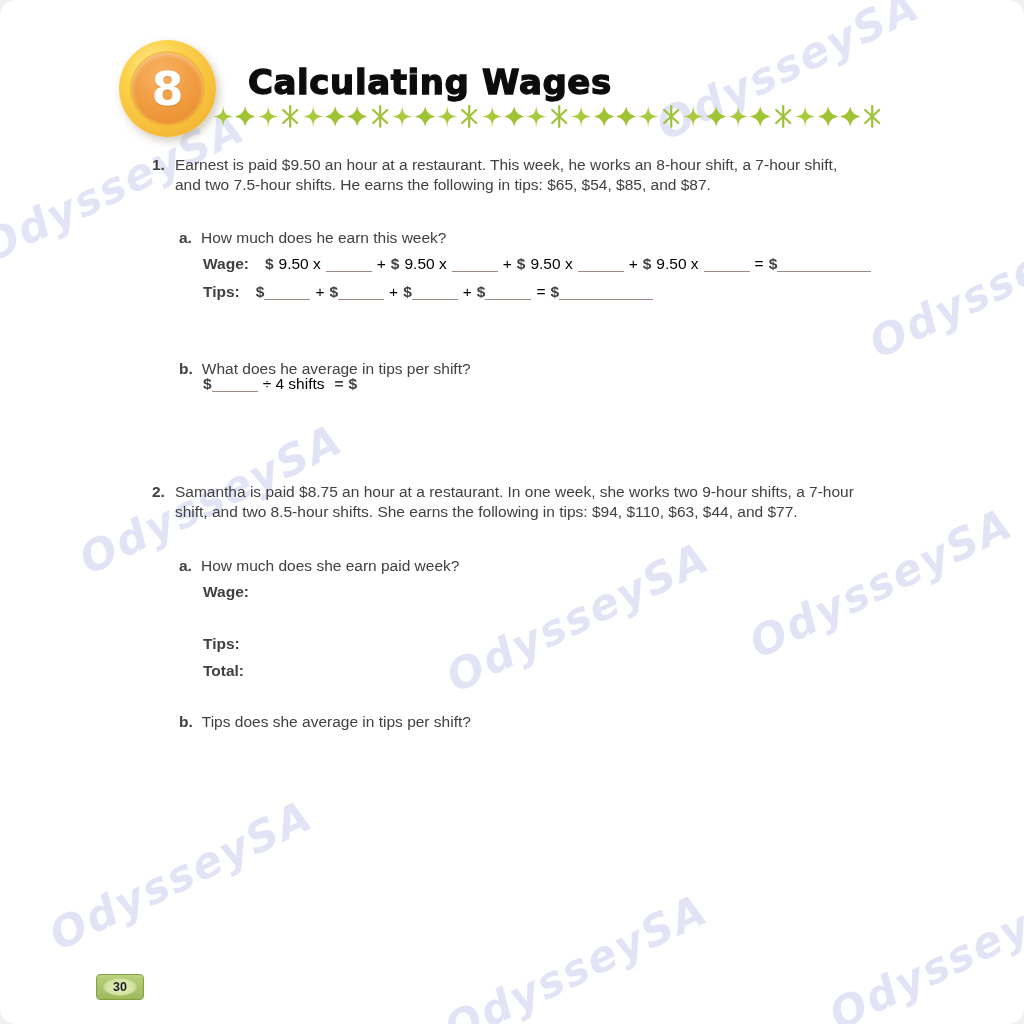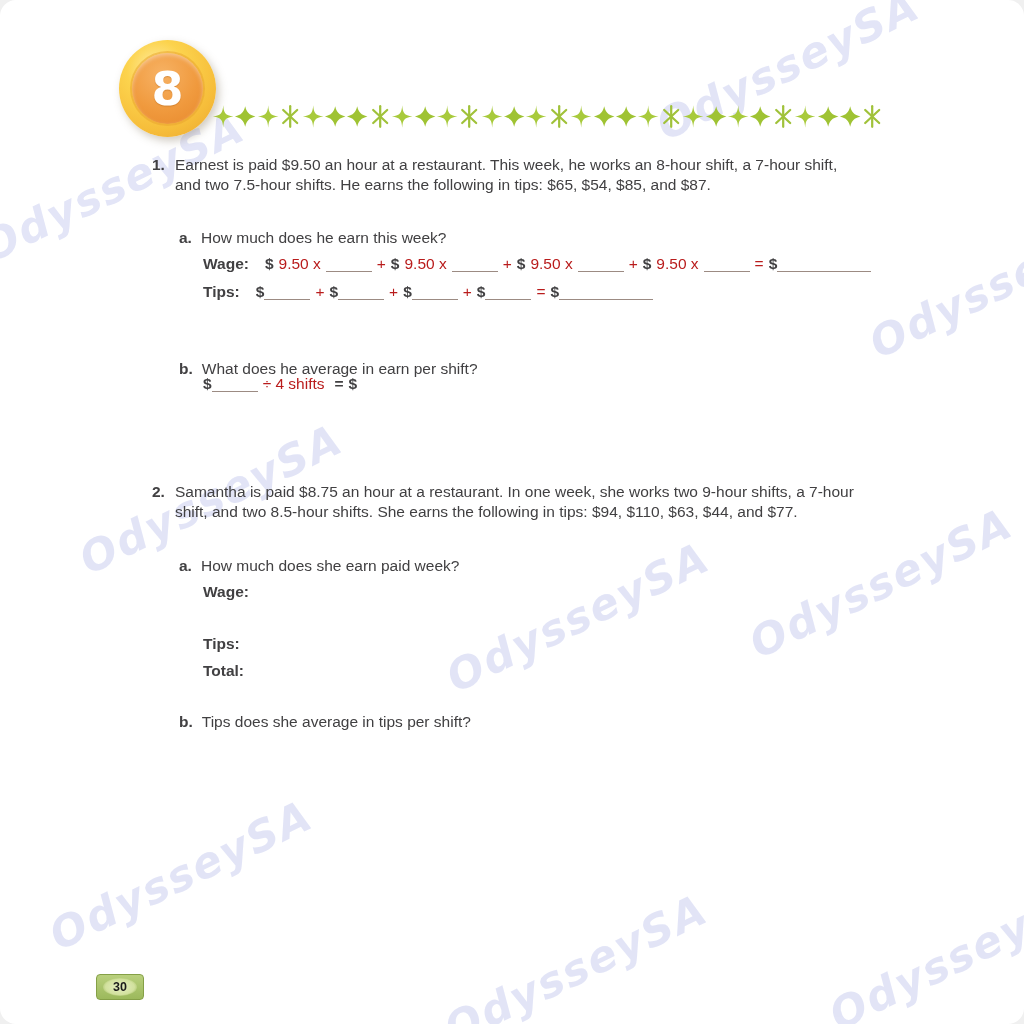--- a/index.html
+++ b/index.html
@@ -72,21 +72,21 @@
     position:absolute;display:flex;gap:9px;
     font-size:15.5px;line-height:20px;color:#414042;
   }
   .pn{font-weight:700;flex:0 0 auto;}
   .fline{
     position:absolute;font-size:15.5px;line-height:20px;color:#414042;
     white-space:nowrap;
   }
   .fl{font-weight:700;color:#414042;margin-right:16px;}
   .tk-d{font-weight:700;color:#414042;}
-  .tk-g{color:#b91c1c;margin:0 5px;}
+  .tk-g{color:#000000;margin:0 5px;}
   .tk-b{font-weight:700;color:#414042;margin:0 5px;}
   .tk-blank{
     display:inline-block;height:14px;vertical-align:-3px;
     border-bottom:1.6px solid #9c8b83;
   }
   .tk-blank.s{width:46px;}
   .tk-blank.l{width:94px;}
   
   .page-badge{
     position:absolute;left:96px;top:974px;width:46px;height:24px;
@@ -116,20 +116,21 @@
   <span class="wm wm6">OdysseySA</span>
   <span class="wm wm7">OdysseySA</span>
   <span class="wm wm8">OdysseySA</span>
   <span class="wm wm9">OdysseySA</span>
 
   <div class="coin">
     <div class="coin-inner">
       <span class="coin-num">8</span>
     </div>
   </div>
+  <h1 class="lesson-title">Calculating Wages</h1>
   <div class="divider" id="divider">
       <svg viewBox="0 0 24 24" width="22.4" height="27">
         <path d="M12 0 C12.7 8.2 13.8 10.8 23 12 C13.8 13.2 12.7 15.8 12 24 C11.3 15.8 10.2 13.2 1 12 C10.2 10.8 11.3 8.2 12 0 Z" fill="#a8ca3c"></path>
       </svg>
       <svg viewBox="0 0 24 24" width="22.4" height="27">
         <path d="M12 1 C13.6 7.6 16.2 10.2 23 12 C16.2 13.8 13.6 16.4 12 23 C10.4 16.4 7.8 13.8 1 12 C7.8 10.2 10.4 7.6 12 1 Z" fill="#9fc333"></path>
       </svg>
       <svg viewBox="0 0 24 24" width="22.4" height="27">
         <path d="M12 0 C12.7 8.2 13.8 10.8 23 12 C13.8 13.2 12.7 15.8 12 24 C11.3 15.8 10.2 13.2 1 12 C10.2 10.8 11.3 8.2 12 0 Z" fill="#a8ca3c"></path>
       </svg>
@@ -238,21 +239,21 @@
   <div class="part" style="left:179px;top:228px;">
     <span class="pn">a.</span>
     <span>How much does he earn this week?</span>
   </div>
 
   <div class="fline" style="left:203px;top:254px;"><span class="fl">Wage:</span><span class="tk-d">$</span><span class="tk-g">9.50 x</span><span class="tk-blank s"></span><span class="tk-g">+</span><span class="tk-d">$</span><span class="tk-g">9.50 x</span><span class="tk-blank s"></span><span class="tk-g">+</span><span class="tk-d">$</span><span class="tk-g">9.50 x</span><span class="tk-blank s"></span><span class="tk-g">+</span><span class="tk-d">$</span><span class="tk-g">9.50 x</span><span class="tk-blank s"></span><span class="tk-g">=</span><span class="tk-d">$</span><span class="tk-blank l"></span></div>
   <div class="fline" style="left:203px;top:282px;"><span class="fl">Tips:</span><span class="tk-d">$</span><span class="tk-blank s"></span><span class="tk-g">+</span><span class="tk-d">$</span><span class="tk-blank s"></span><span class="tk-g">+</span><span class="tk-d">$</span><span class="tk-blank s"></span><span class="tk-g">+</span><span class="tk-d">$</span><span class="tk-blank s"></span><span class="tk-g">=</span><span class="tk-d">$</span><span class="tk-blank l"></span></div>
 
   <div class="part" style="left:179px;top:359px;">
     <span class="pn">b.</span>
-    <span>What does he average in earn per shift?</span>
+    <span>What does he average in tips per shift?</span>
   </div>
   <div class="fline" style="left:203px;top:374px;"><span class="tk-d">$</span><span class="tk-blank s"></span><span class="tk-g">÷ 4 shifts</span><span class="tk-b">=</span><span class="tk-d">$</span></div>
 
   <div class="q" style="left:152px;top:482px;">
     <span class="qn">2.</span>
     <span class="qt">Samantha is paid $8.75 an hour at a restaurant. In one week, she works two 9-hour shifts, a 7-hour shift, and two 8.5-hour shifts. She earns the following in tips: $94, $110, $63, $44, and $77.</span>
   </div>
 
   <div class="part" style="left:179px;top:556px;">
     <span class="pn">a.</span>

